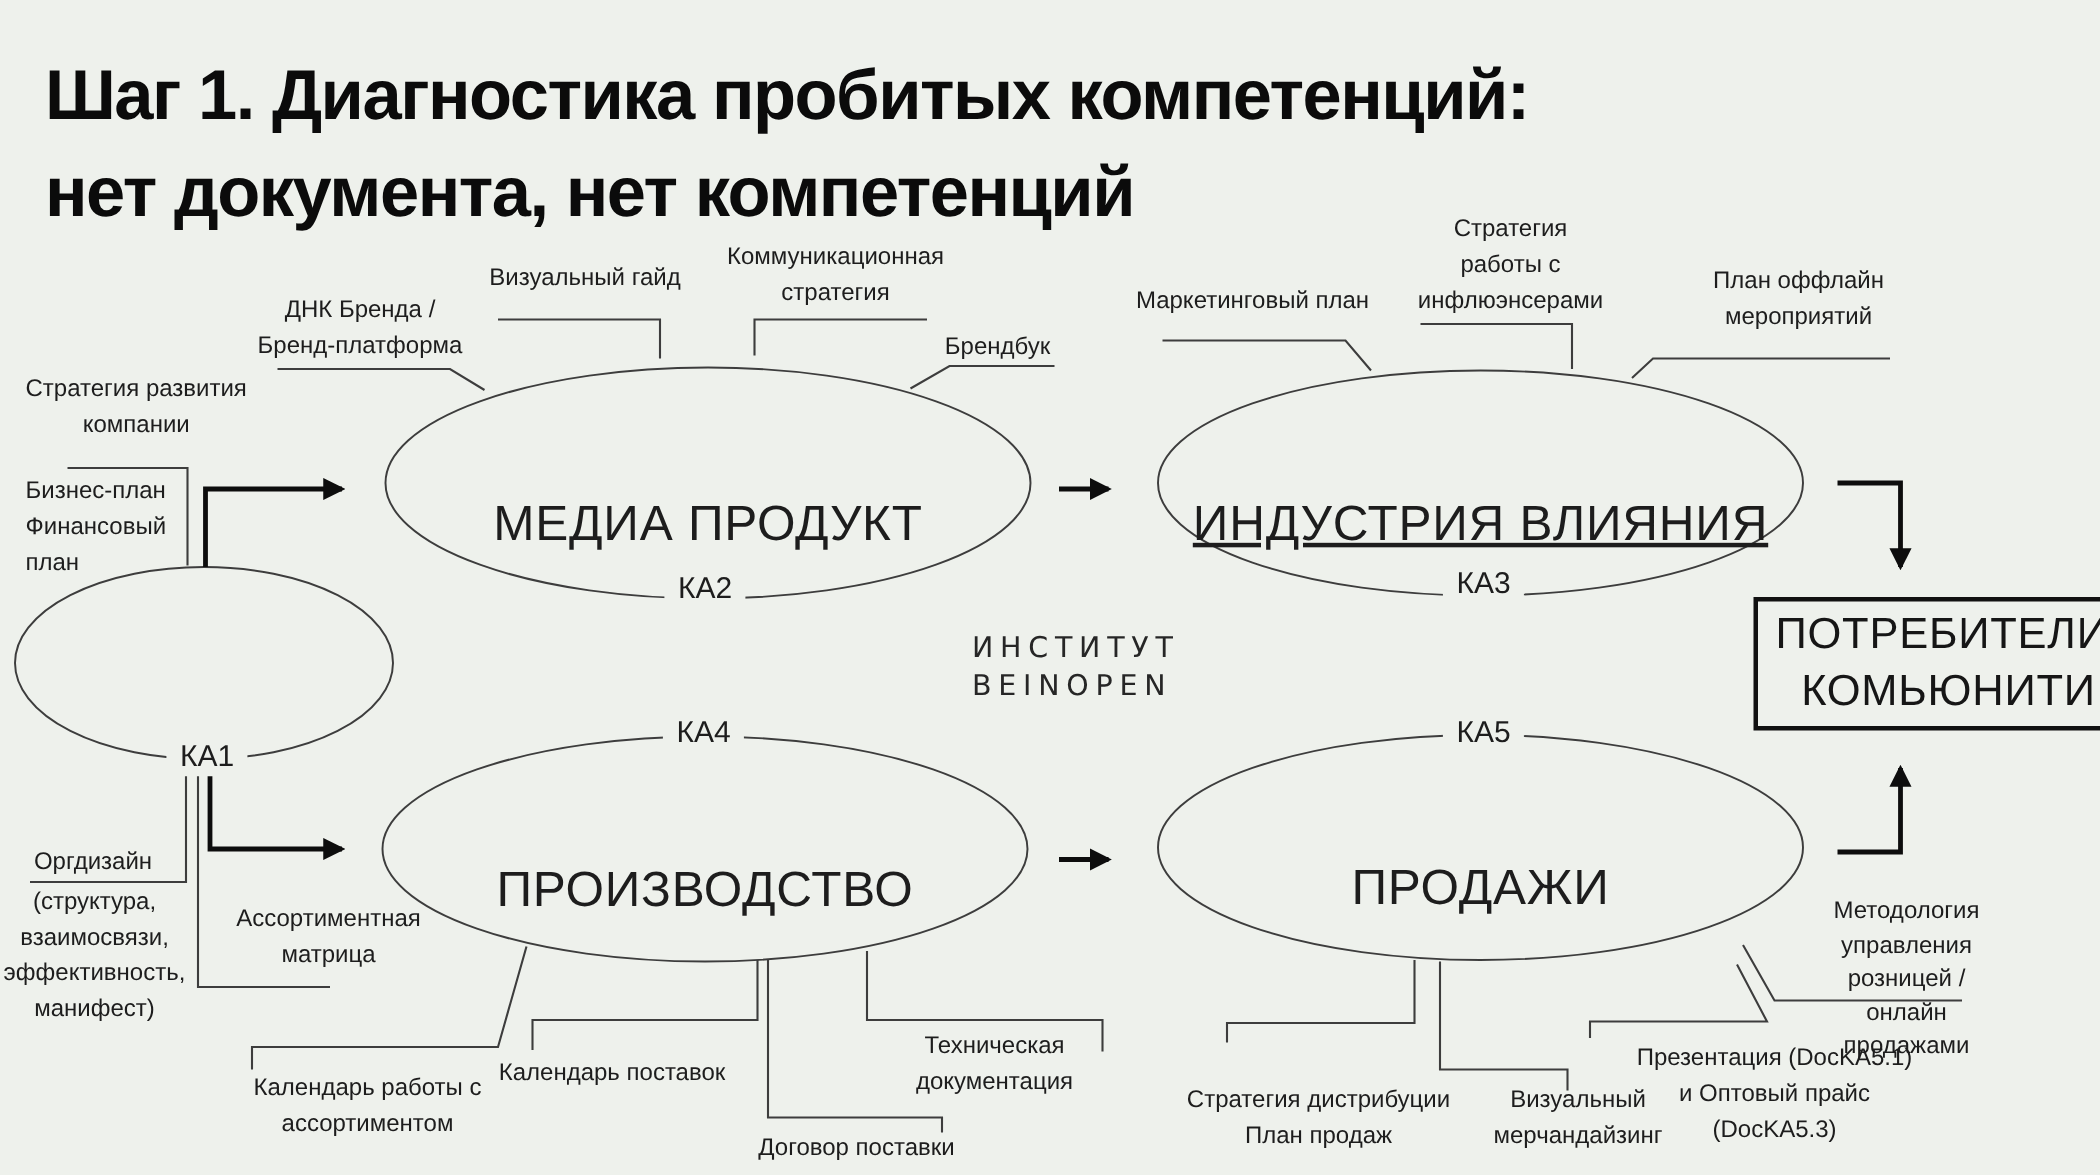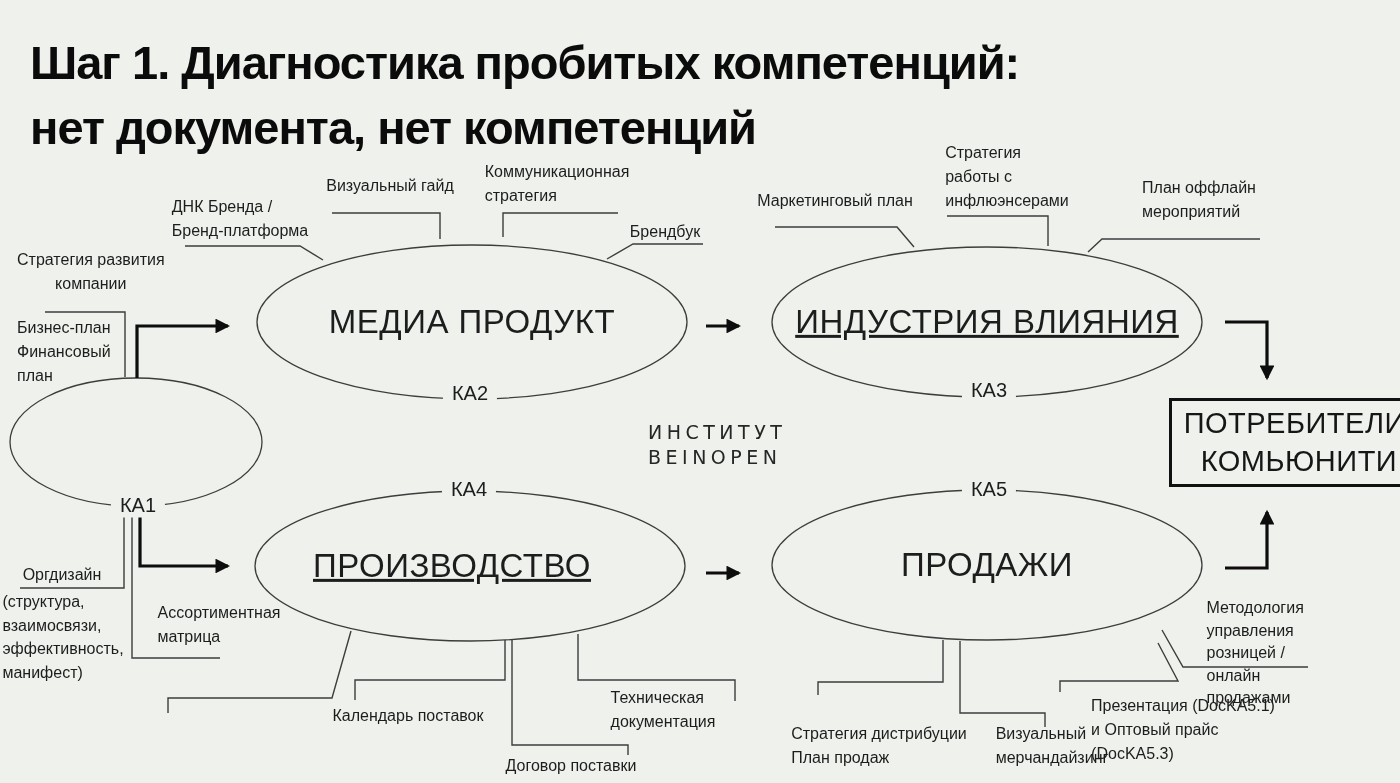--- a/index.html
+++ b/index.html
@@ -22,31 +22,31 @@
   #wires .thin{fill:none;stroke:var(--line-color);stroke-width:1.4;}
   #wires .bold{fill:none;stroke:var(--arrow-color);stroke-width:3.2;}
   .title{
     position:absolute;left:30px;top:6px;z-index:2;
     font-size:47px;font-weight:bold;letter-spacing:-1px;
     line-height:1.38;white-space:pre-line;color:#0b0b0b;margin-top:25px;
   }
   .node-label{
     position:absolute;z-index:2;transform:translate(-50%,-50%);
     font-size:33px;color:#1d1d1d;text-align:center;white-space:pre-line;
-    line-height:1.22;letter-spacing:0.5px;
+    line-height:1.22;letter-spacing:0.5px;margin-top:27px;
   }
   .node-label.small{font-size:29px;}
   .ka{
     position:absolute;z-index:3;transform:translate(-50%,-50%);
     font-size:20px;color:#1d1d1d;background:var(--background);
     padding:1px 9px;white-space:nowrap;
   }
   .lbl{
     position:absolute;z-index:2;font-size:16px;line-height:24px;
-    color:#1d1d1d;text-align:left;transform:translateX(-50%);
+    color:#1d1d1d;text-align:center;transform:translateX(-50%);
     white-space:pre-line;
   }
   .lbl.left{transform:none;text-align:left;}
   .lbl.lh22{line-height:22.5px;}
   .lbl.lh23{line-height:23.5px;}
   .consumers-box{
     position:absolute;left:1169px;top:398px;width:260px;height:89px;z-index:2;
     border:3px solid #111;box-sizing:border-box;
     display:flex;align-items:center;justify-content:center;
     font-size:29px;line-height:1.28;text-align:center;
@@ -102,21 +102,21 @@
     <path class="bold" d="M706,573 H739" marker-end="url(#arrow)"></path>
     <path class="bold" d="M1225,322 H1267 V378" marker-end="url(#arrow)"></path>
     <path class="bold" d="M1225,568 H1267 V512" marker-end="url(#arrow)"></path>
   </svg>
 
   <div class="title">Шаг 1. Диагностика пробитых компетенций:
 нет документа, нет компетенций</div>
 
   <div class="node-label" style="left:472px;top:322px;">МЕДИА ПРОДУКТ</div>
   <div class="node-label" style="left:987px;top:322px;text-decoration:underline;">ИНДУСТРИЯ ВЛИЯНИЯ</div>
-  <div class="node-label" style="left:452px;top:566px;text-decoration:underline;">ПРОИЗВОДСТВО</div>
+  <div class="node-label" style="left:470px;top:566px;">ПРОИЗВОДСТВО</div>
   <div class="node-label" style="left:987px;top:565px;">ПРОДАЖИ</div>
 
   <div class="ka" style="left:138px;top:505px;">КА1</div>
   <div class="ka" style="left:470px;top:393px;">КА2</div>
   <div class="ka" style="left:989px;top:390px;">КА3</div>
   <div class="ka" style="left:469px;top:489px;">КА4</div>
   <div class="ka" style="left:989px;top:489px;">КА5</div>
 
   <div class="consumers-box">ПОТРЕБИТЕЛИ/
 КОМЬЮНИТИ</div>
@@ -141,20 +141,22 @@
 инфлюэнсерами</div>
   <div class="lbl" style="left:1199px;top:176px;">План оффлайн
 мероприятий</div>
   <div class="lbl" style="left:62px;top:563px;">Оргдизайн</div>
   <div class="lbl lh23" style="left:63px;top:590px;">(структура,
 взаимосвязи,
 эффективность,
 манифест)</div>
   <div class="lbl" style="left:219px;top:601px;">Ассортиментная
 матрица</div>
+  <div class="lbl" style="left:245px;top:714px;">Календарь работы с
+ассортиментом</div>
   <div class="lbl" style="left:408px;top:704px;">Календарь поставок</div>
   <div class="lbl" style="left:571px;top:754px;">Договор поставки</div>
   <div class="lbl" style="left:663px;top:686px;">Техническая
 документация</div>
   <div class="lbl" style="left:879px;top:722px;">Стратегия дистрибуции
 План продаж</div>
   <div class="lbl" style="left:1052px;top:722px;">Визуальный
 мерчандайзинг</div>
   <div class="lbl" style="left:1183px;top:694px;">Презентация (DocKA5.1)
 и Оптовый прайс

